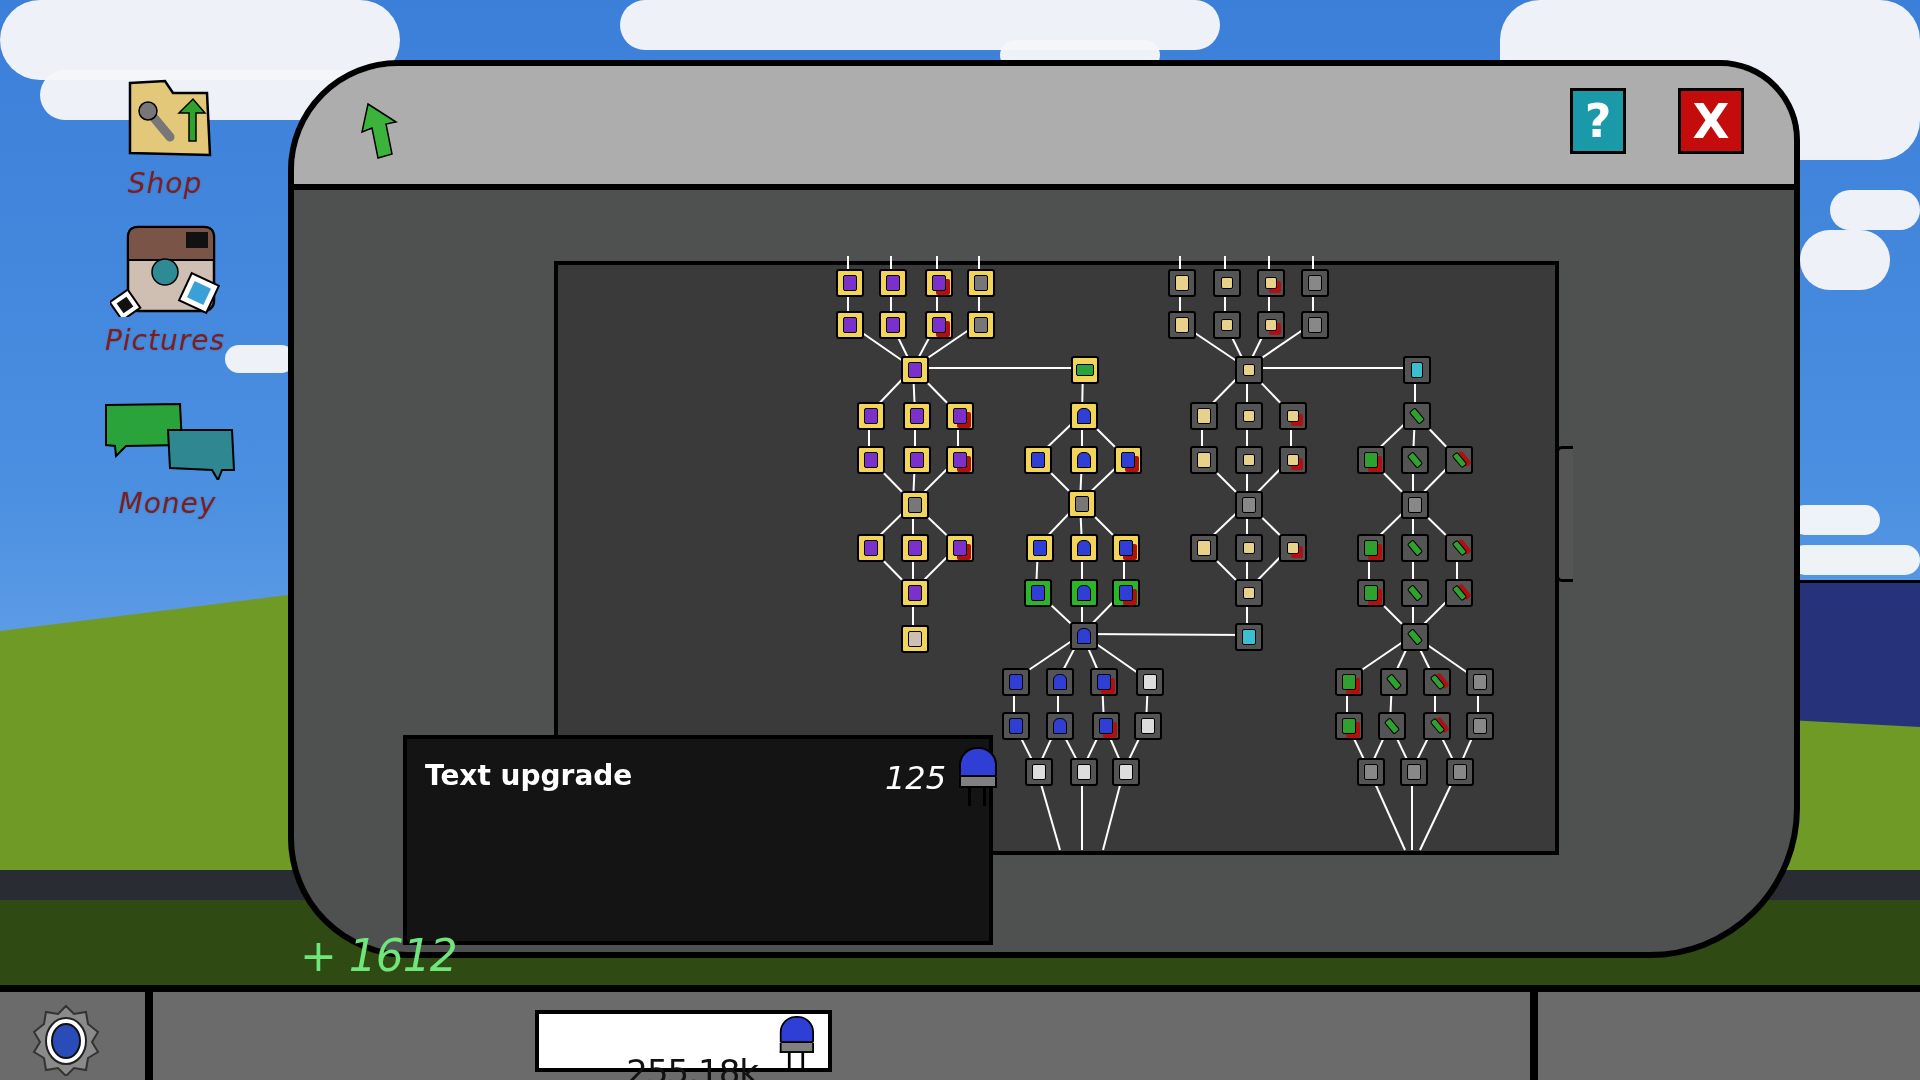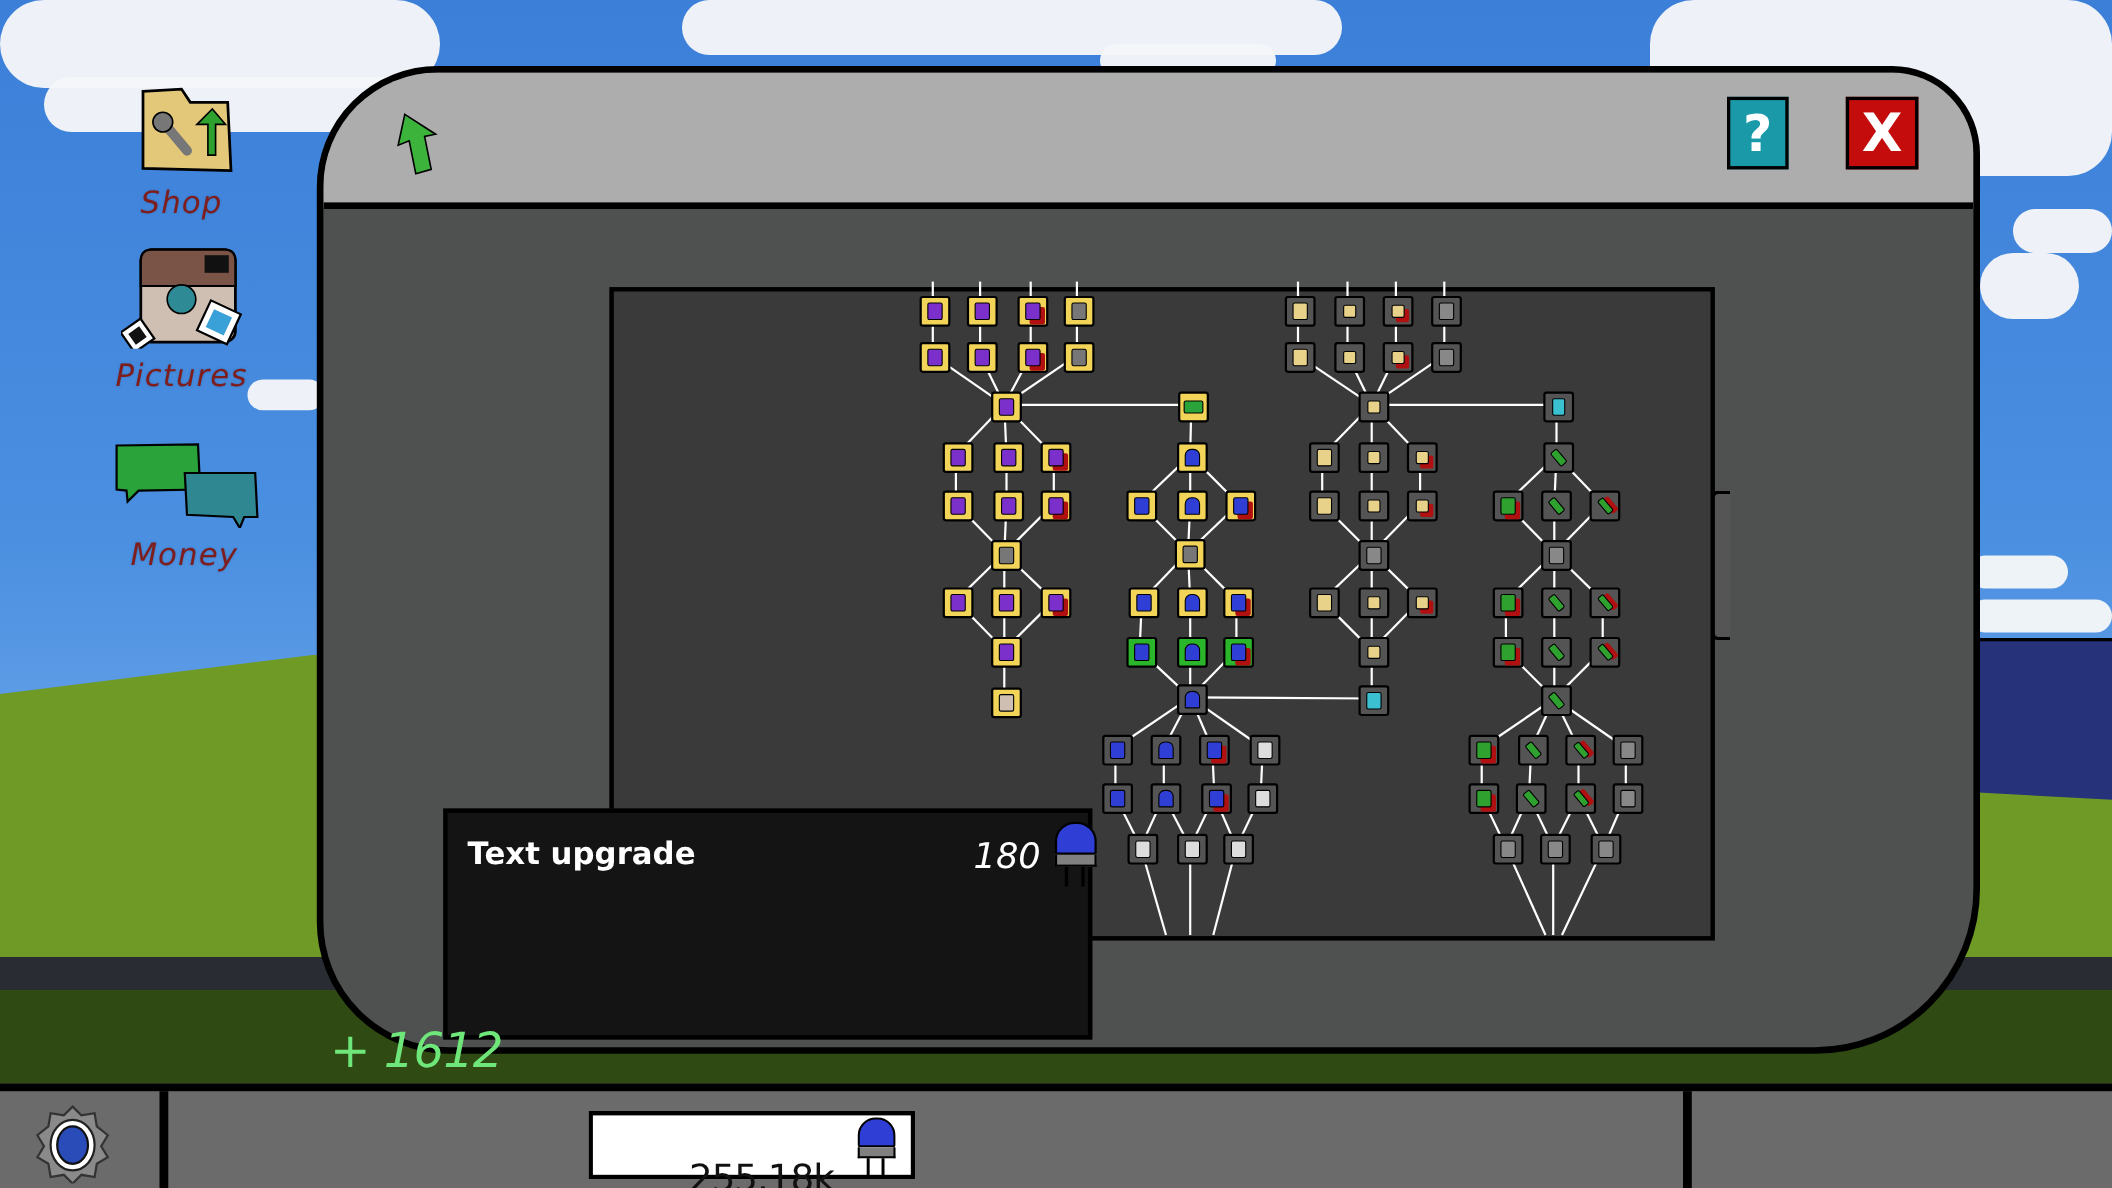--- a/index.html
+++ b/index.html
@@ -505,21 +505,21 @@
   <div class="node g" style="left:1412px;top:770px">
       <div class="glyph" style="background:#888"></div>
     </div>
   <div class="node g" style="left:1458px;top:770px">
       <div class="glyph" style="background:#888"></div>
     </div>
 </div>
 
 <div class="tooltip">
   <span class="tt-title">Text upgrade</span>
-  <span class="tt-cost">180</span>
+  <span class="tt-cost">125</span>
   <div class="led" style="left:552px;top:8px;">
     <div class="dome"></div>
       <div class="base"></div>
       <div class="legs"></div>
   </div>
 </div>
 
 <div class="gain">+ 1612</div>
 
 <div class="taskbar">

